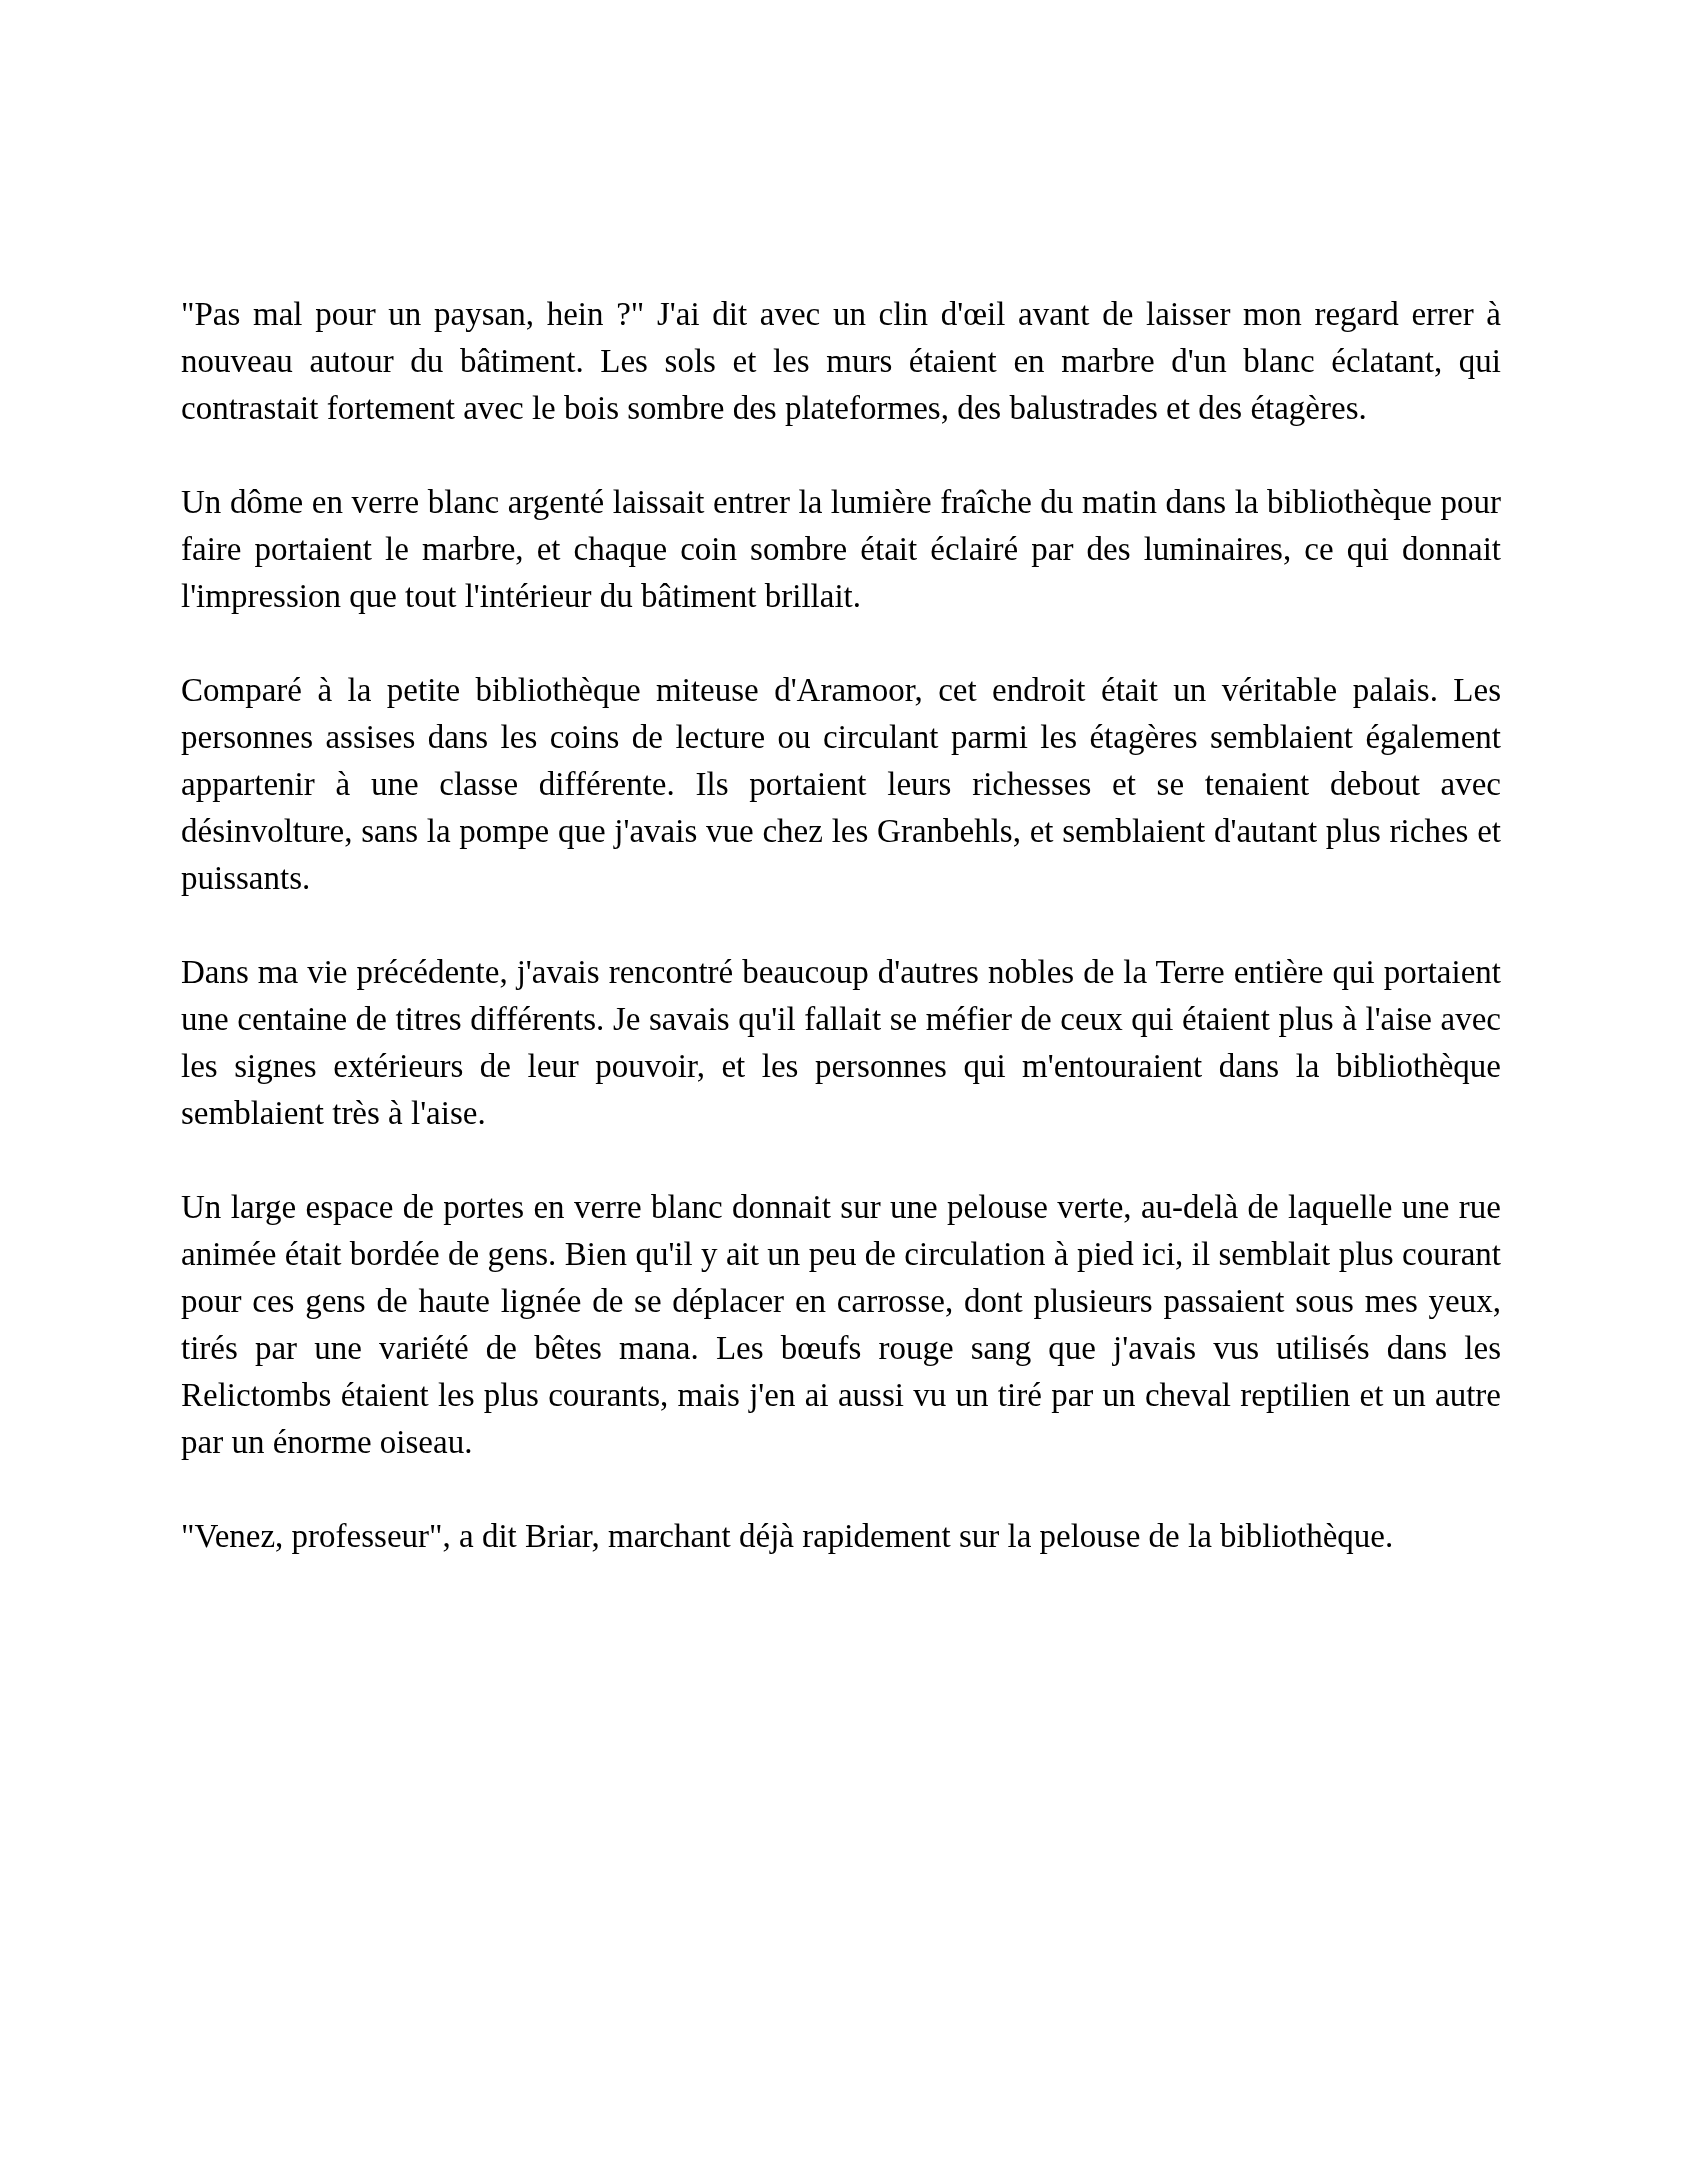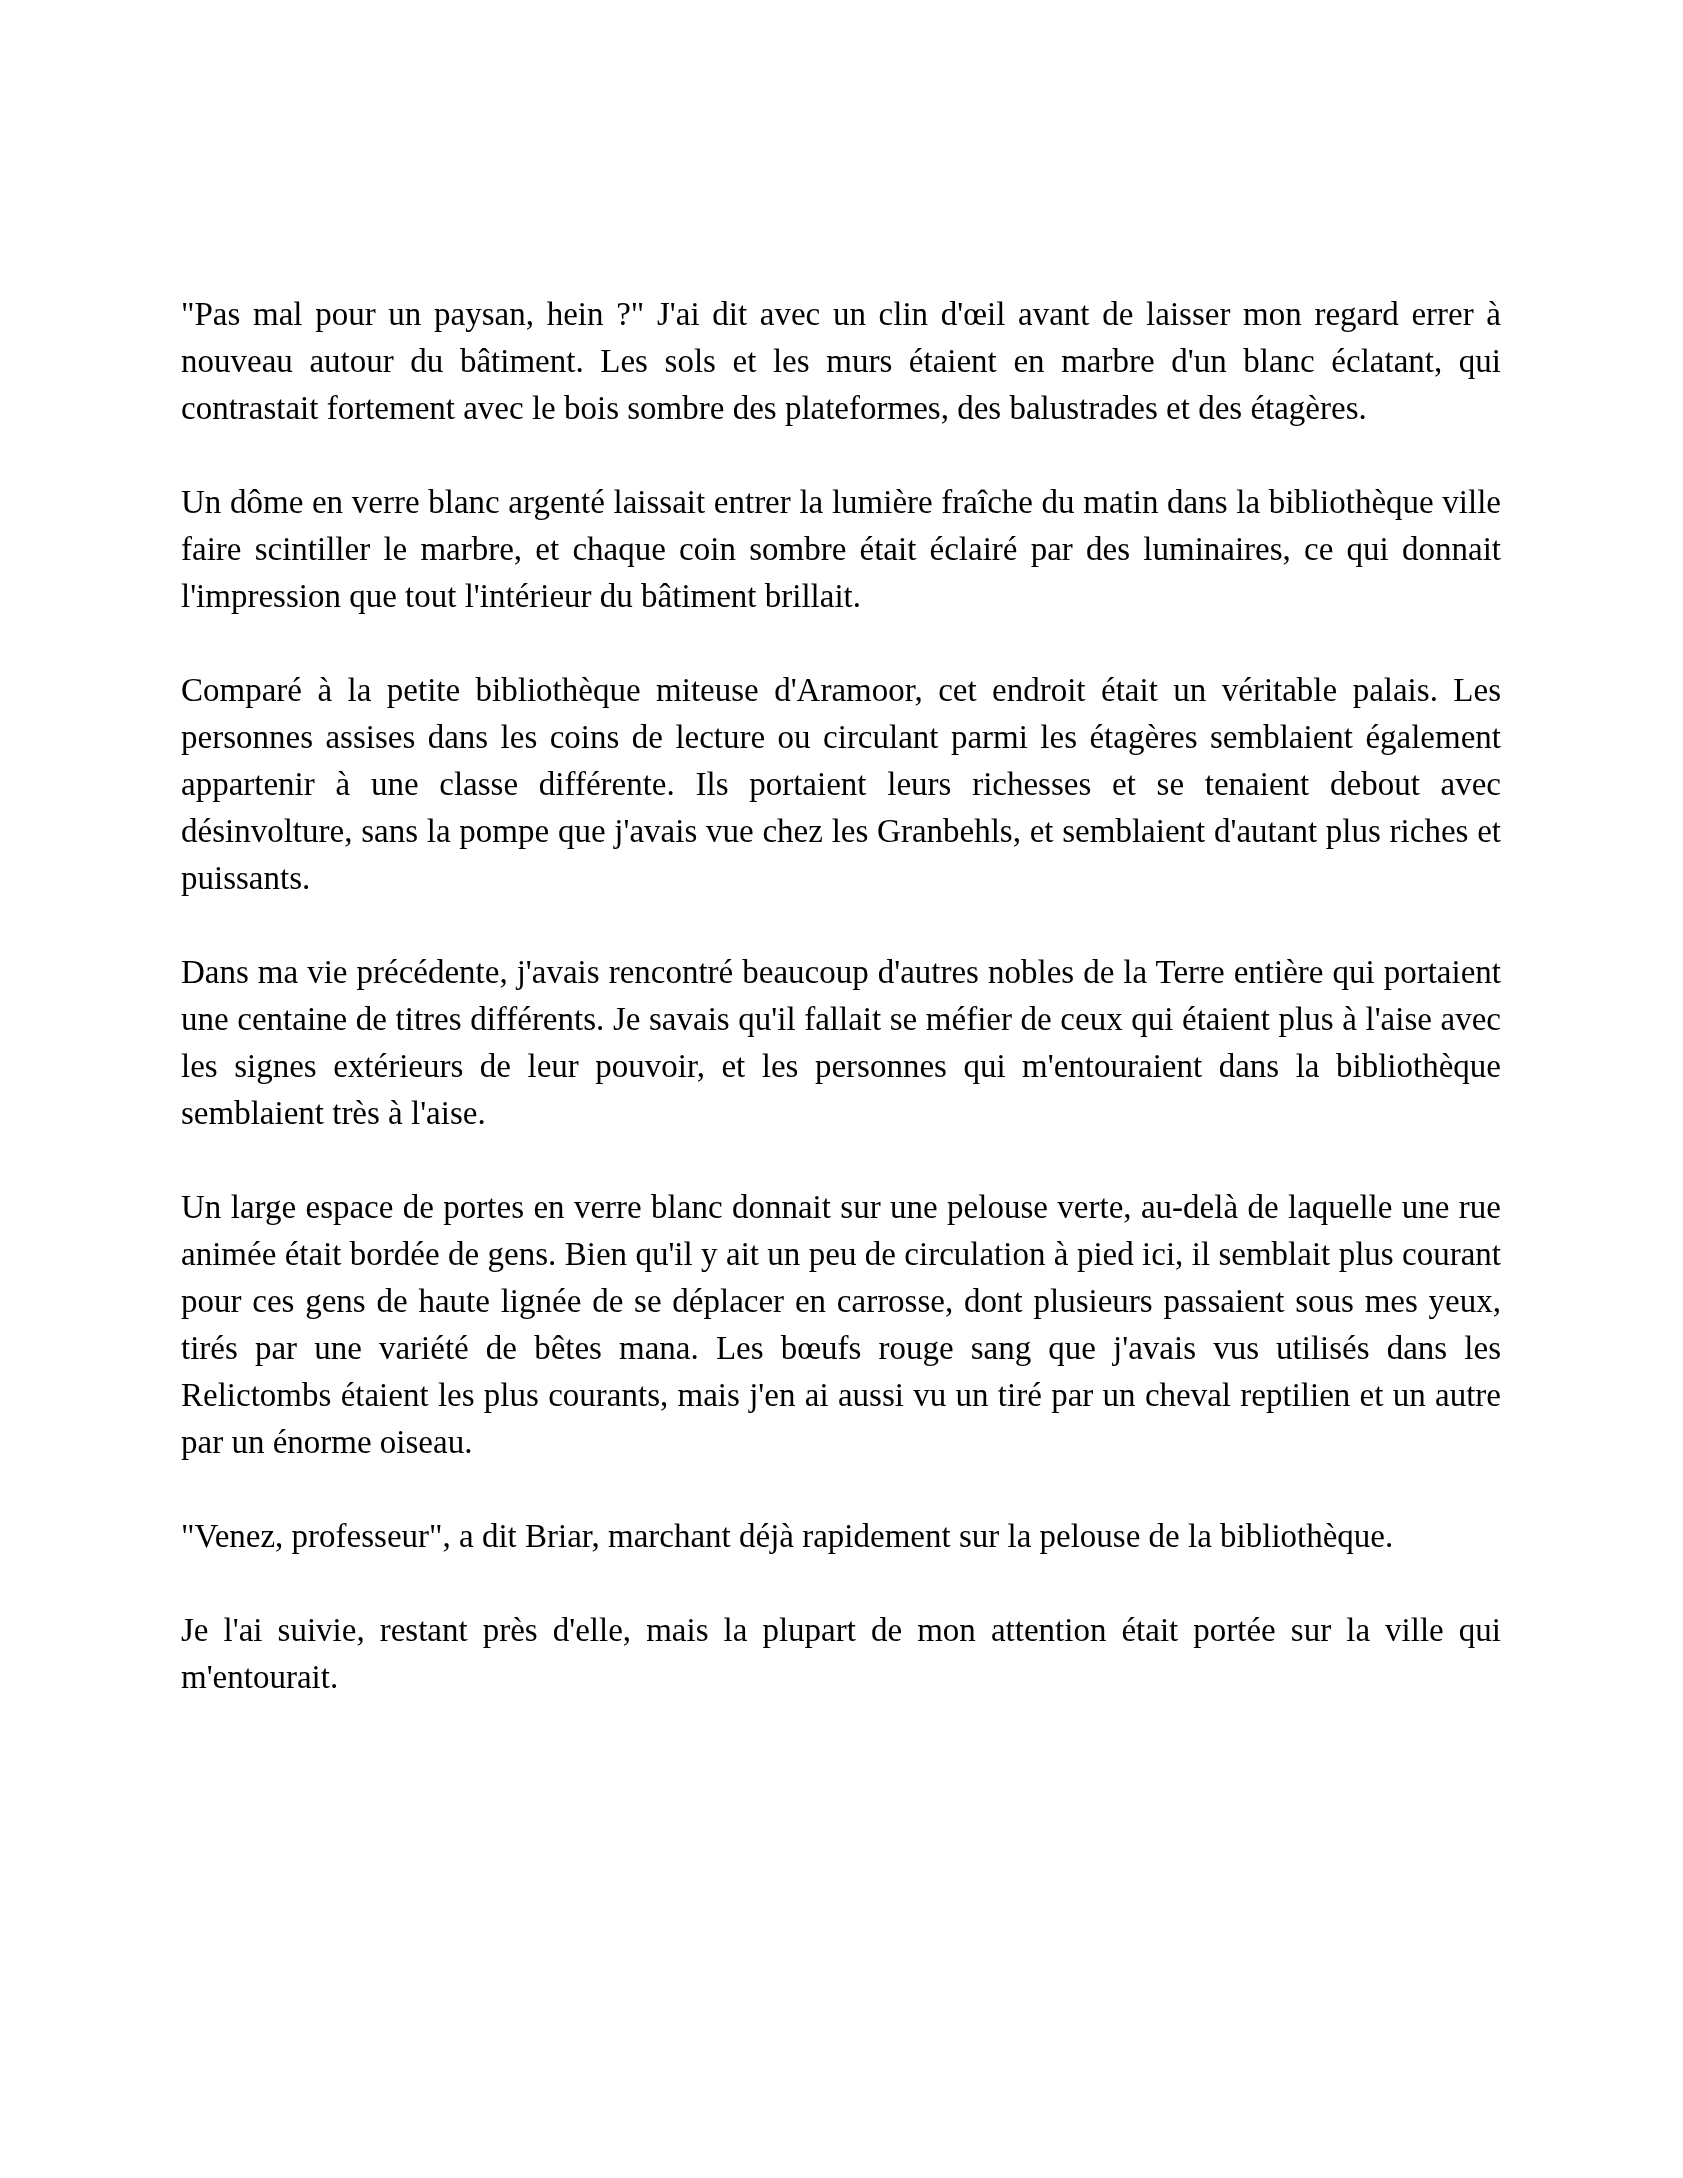--- a/index.html
+++ b/index.html
@@ -30,20 +30,19 @@
   }
   .para:last-child {
     margin-bottom: 0;
   }
 </style>
 </head>
 <body>
 
 <div class="page">
   <p class="para">"Pas mal pour un paysan, hein ?" J'ai dit avec un clin d'œil avant de laisser mon regard errer à nouveau autour du bâtiment. Les sols et les murs étaient en marbre d'un blanc éclatant, qui contrastait fortement avec le bois sombre des plateformes, des balustrades et des étagères.</p>
-  <p class="para">Un dôme en verre blanc argenté laissait entrer la lumière fraîche du matin dans la bibliothèque ville faire scintiller le marbre, et chaque coin sombre était éclairé par des luminaires, ce qui donnait l'impression que tout l'intérieur du bâtiment brillait.</p>
+  <p class="para">Un dôme en verre blanc argenté laissait entrer la lumière fraîche du matin dans la bibliothèque pour faire portaient le marbre, et chaque coin sombre était éclairé par des luminaires, ce qui donnait l'impression que tout l'intérieur du bâtiment brillait.</p>
   <p class="para">Comparé à la petite bibliothèque miteuse d'Aramoor, cet endroit était un véritable palais. Les personnes assises dans les coins de lecture ou circulant parmi les étagères semblaient également appartenir à une classe différente. Ils portaient leurs richesses et se tenaient debout avec désinvolture, sans la pompe que j'avais vue chez les Granbehls, et semblaient d'autant plus riches et puissants.</p>
   <p class="para">Dans ma vie précédente, j'avais rencontré beaucoup d'autres nobles de la Terre entière qui portaient une centaine de titres différents. Je savais qu'il fallait se méfier de ceux qui étaient plus à l'aise avec les signes extérieurs de leur pouvoir, et les personnes qui m'entouraient dans la bibliothèque semblaient très à l'aise.</p>
   <p class="para">Un large espace de portes en verre blanc donnait sur une pelouse verte, au-delà de laquelle une rue animée était bordée de gens. Bien qu'il y ait un peu de circulation à pied ici, il semblait plus courant pour ces gens de haute lignée de se déplacer en carrosse, dont plusieurs passaient sous mes yeux, tirés par une variété de bêtes mana. Les bœufs rouge sang que j'avais vus utilisés dans les Relictombs étaient les plus courants, mais j'en ai aussi vu un tiré par un cheval reptilien et un autre par un énorme oiseau.</p>
   <p class="para">"Venez, professeur", a dit Briar, marchant déjà rapidement sur la pelouse de la bibliothèque.</p>
-  <p class="para">Je l'ai suivie, restant près d'elle, mais la plupart de mon attention était portée sur la ville qui m'entourait.</p>
 </div>
 
 
 </body></html>

